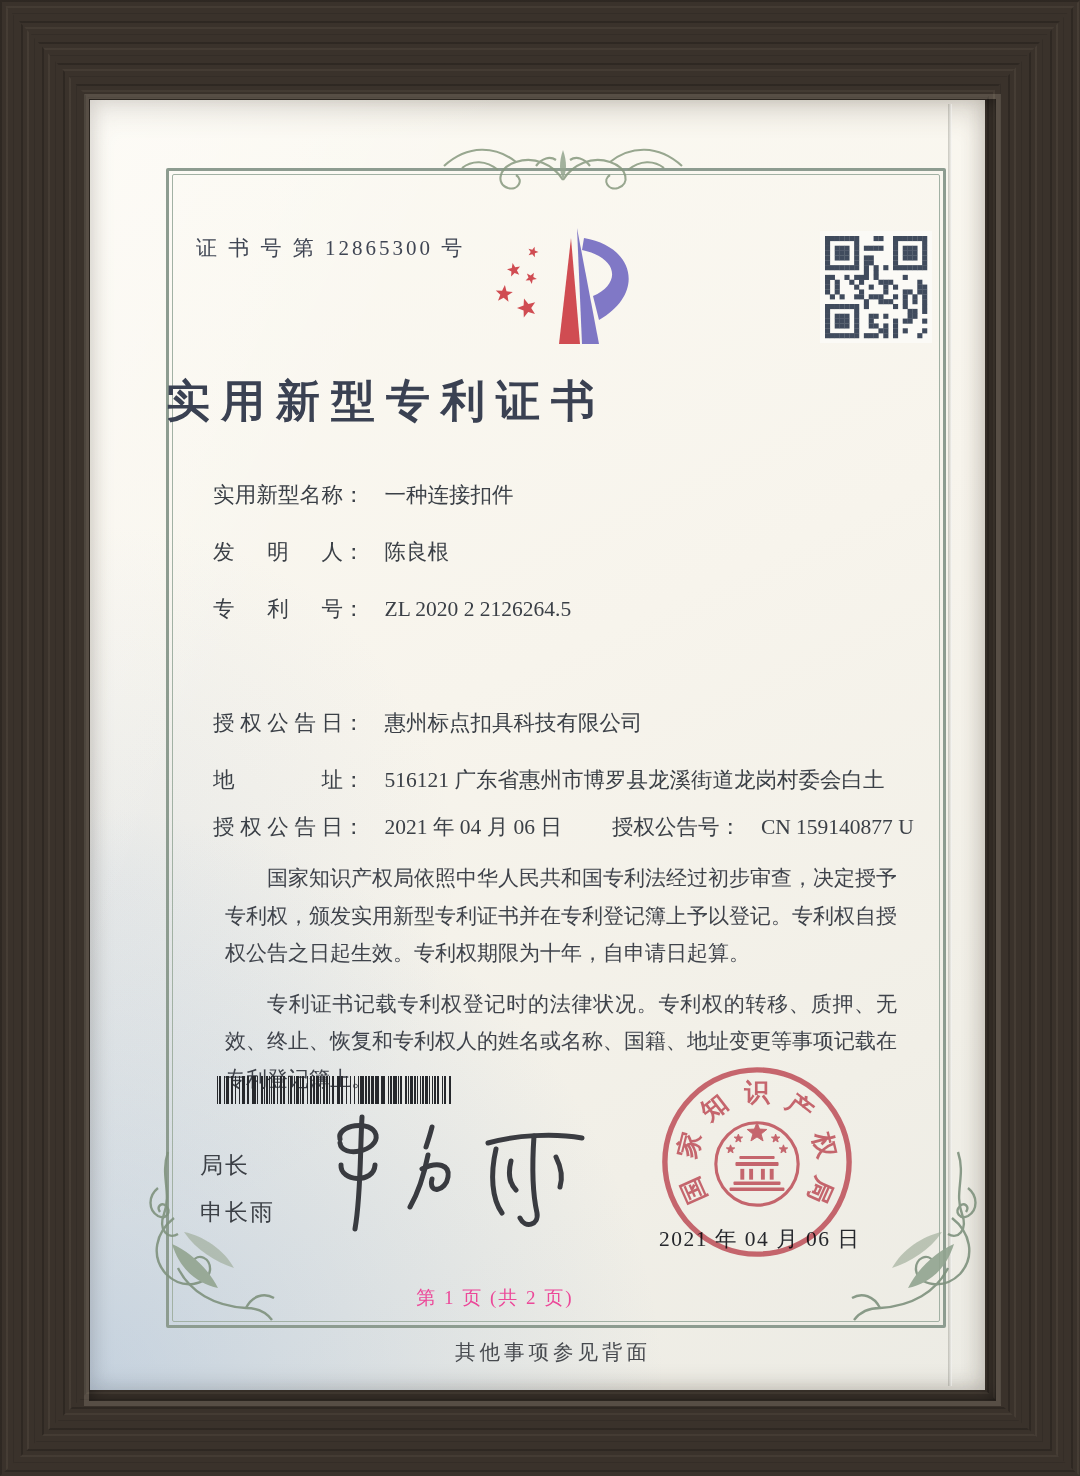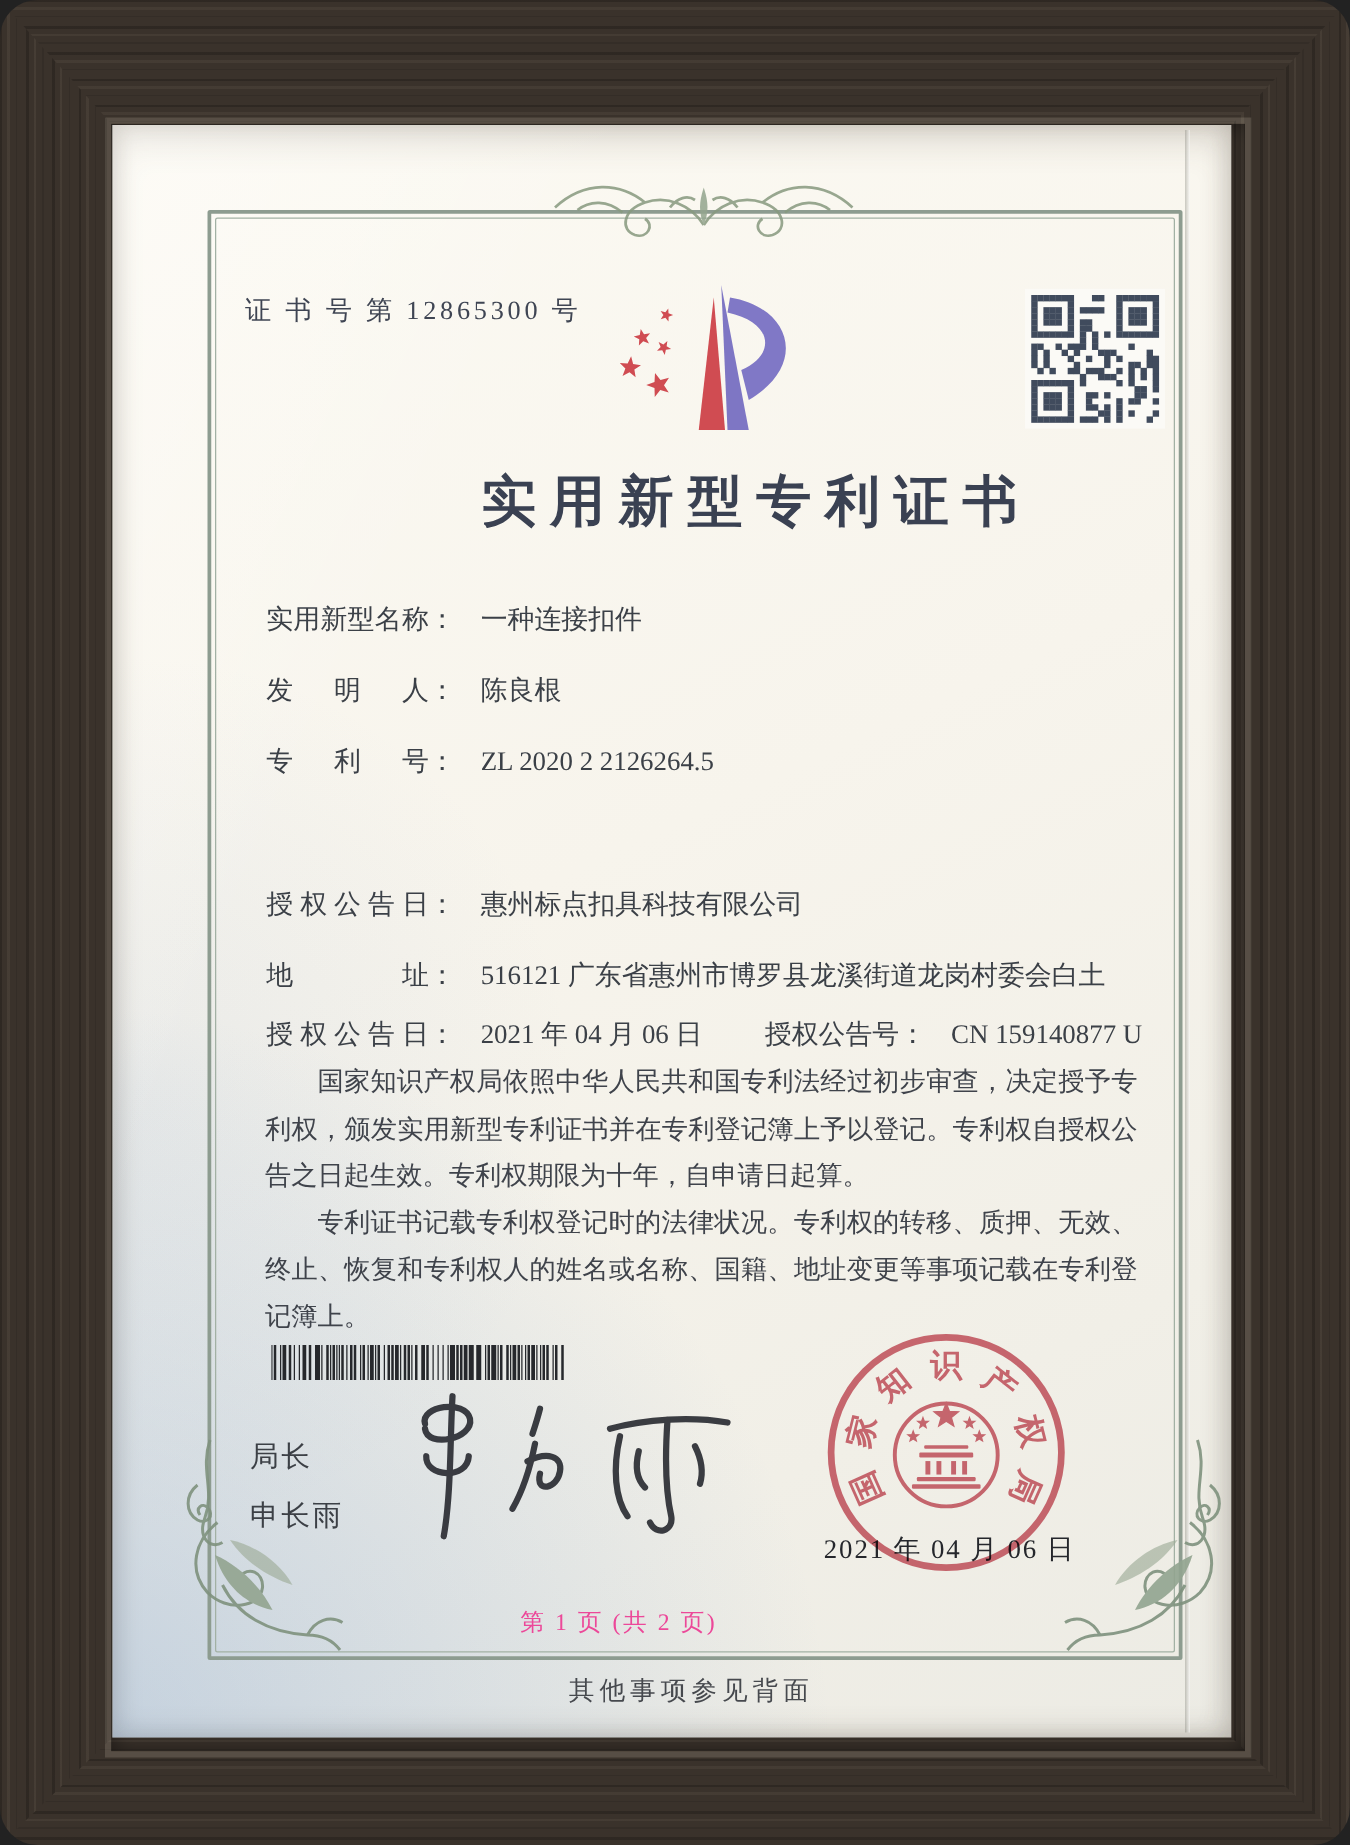--- a/index.html
+++ b/index.html
@@ -1,17 +1,17 @@
 <!DOCTYPE html>
 <html><head>
 <meta charset="utf-8">
 <style>
   html,body{margin:0;padding:0;background:#222;}
   .scene{position:relative;width:1080px;height:1476px;overflow:hidden;
-         font-family:"Liberation Serif","DejaVu Serif",serif;background:#3a322b;border-radius:30px;}
+         font-family:"Liberation Serif","DejaVu Serif",serif;background:#3a322b;}
   .abs{position:absolute;}
   
   .wood{position:absolute;inset:0;}
   .wood-top{background:linear-gradient(180deg,#352c25 0%,#463a30 45%,#55473a 100%);
     clip-path:polygon(0 0,1080px 0,985px 100px,90px 100px);}
   .wood-left{background:linear-gradient(90deg,#241f1b 0%,#463c33 35%,#5a4c3f 100%);
     clip-path:polygon(0 0,90px 100px,90px 1390px,0 1476px);}
   .wood-right{background:linear-gradient(90deg,#4c4034 0%,#74604c 30%,#83705a 55%,#5d4e40 85%,#3a322a 100%);
     clip-path:polygon(1080px 0,1080px 1476px,985px 1390px,985px 100px);}
   .wood-bottom{background:linear-gradient(0deg,#2e2721 0%,#4a3e33 50%,#5c4e40 100%);
@@ -29,28 +29,28 @@
                radial-gradient(circle at -4% 102%,rgba(120,158,206,.40),rgba(120,158,206,0) 38%),
                radial-gradient(circle at 2% 60%,rgba(150,175,210,.14),rgba(150,175,210,0) 30%);}
   .sheet-edge{left:948px;top:104px;width:4px;height:1282px;pointer-events:none;
     background:linear-gradient(90deg,rgba(110,110,100,.35),rgba(255,255,255,.55));}
   
   .cert-border{left:166px;top:168px;width:774px;height:1154px;border:3px solid #8d9c90;border-radius:2px;}
   .cert-border-inner{position:absolute;inset:3px;border:1px solid #a2b1a4;border-radius:2px;}
   
   .ink{color:#3b4047;}
   .certno{left:196px;top:234px;font-size:21px;letter-spacing:3px;color:#3f4553;}
-  .title{left:166px;top:372px;width:659px;text-align:right;font-size:44px;letter-spacing:11px;
+  .title{left:166px;top:372px;width:659px;text-align:left;font-size:44px;letter-spacing:11px;
          font-weight:600;color:#3a4152;}
   .frow{left:213px;width:700px;font-size:21.5px;white-space:nowrap;}
   .flabel{display:inline-block;width:130px;text-align:justify;text-align-last:justify;vertical-align:bottom;}
   .fvalue{margin-left:20px;}
   .fpair2{margin-left:50px;}
   .paras{left:212px;top:847px;width:698px;font-size:21px;line-height:37.5px;text-align:justify;color:#3f434b;}
-  .paras p{margin:0;text-indent:2em;}
+  .paras p{margin:13px;text-indent:2em;}
   .signer{left:200px;font-size:23px;color:#3c4046;letter-spacing:2px;}
   .sealdate{left:659px;top:1224px;font-size:21.5px;letter-spacing:1.5px;color:#25272c;}
   .pagenote{left:166px;top:1285px;width:658px;text-align:center;font-size:19px;color:#ec4899;letter-spacing:2px;}
   .backnote{left:166px;top:1338px;width:774px;text-align:center;font-size:20.5px;color:#46494e;letter-spacing:4px;}
   .flourish{pointer-events:none;}
   svg text.sealchar{font-family:"Liberation Serif","DejaVu Serif",serif;font-weight:700;}
 </style>
 </head>
 <body>
 

